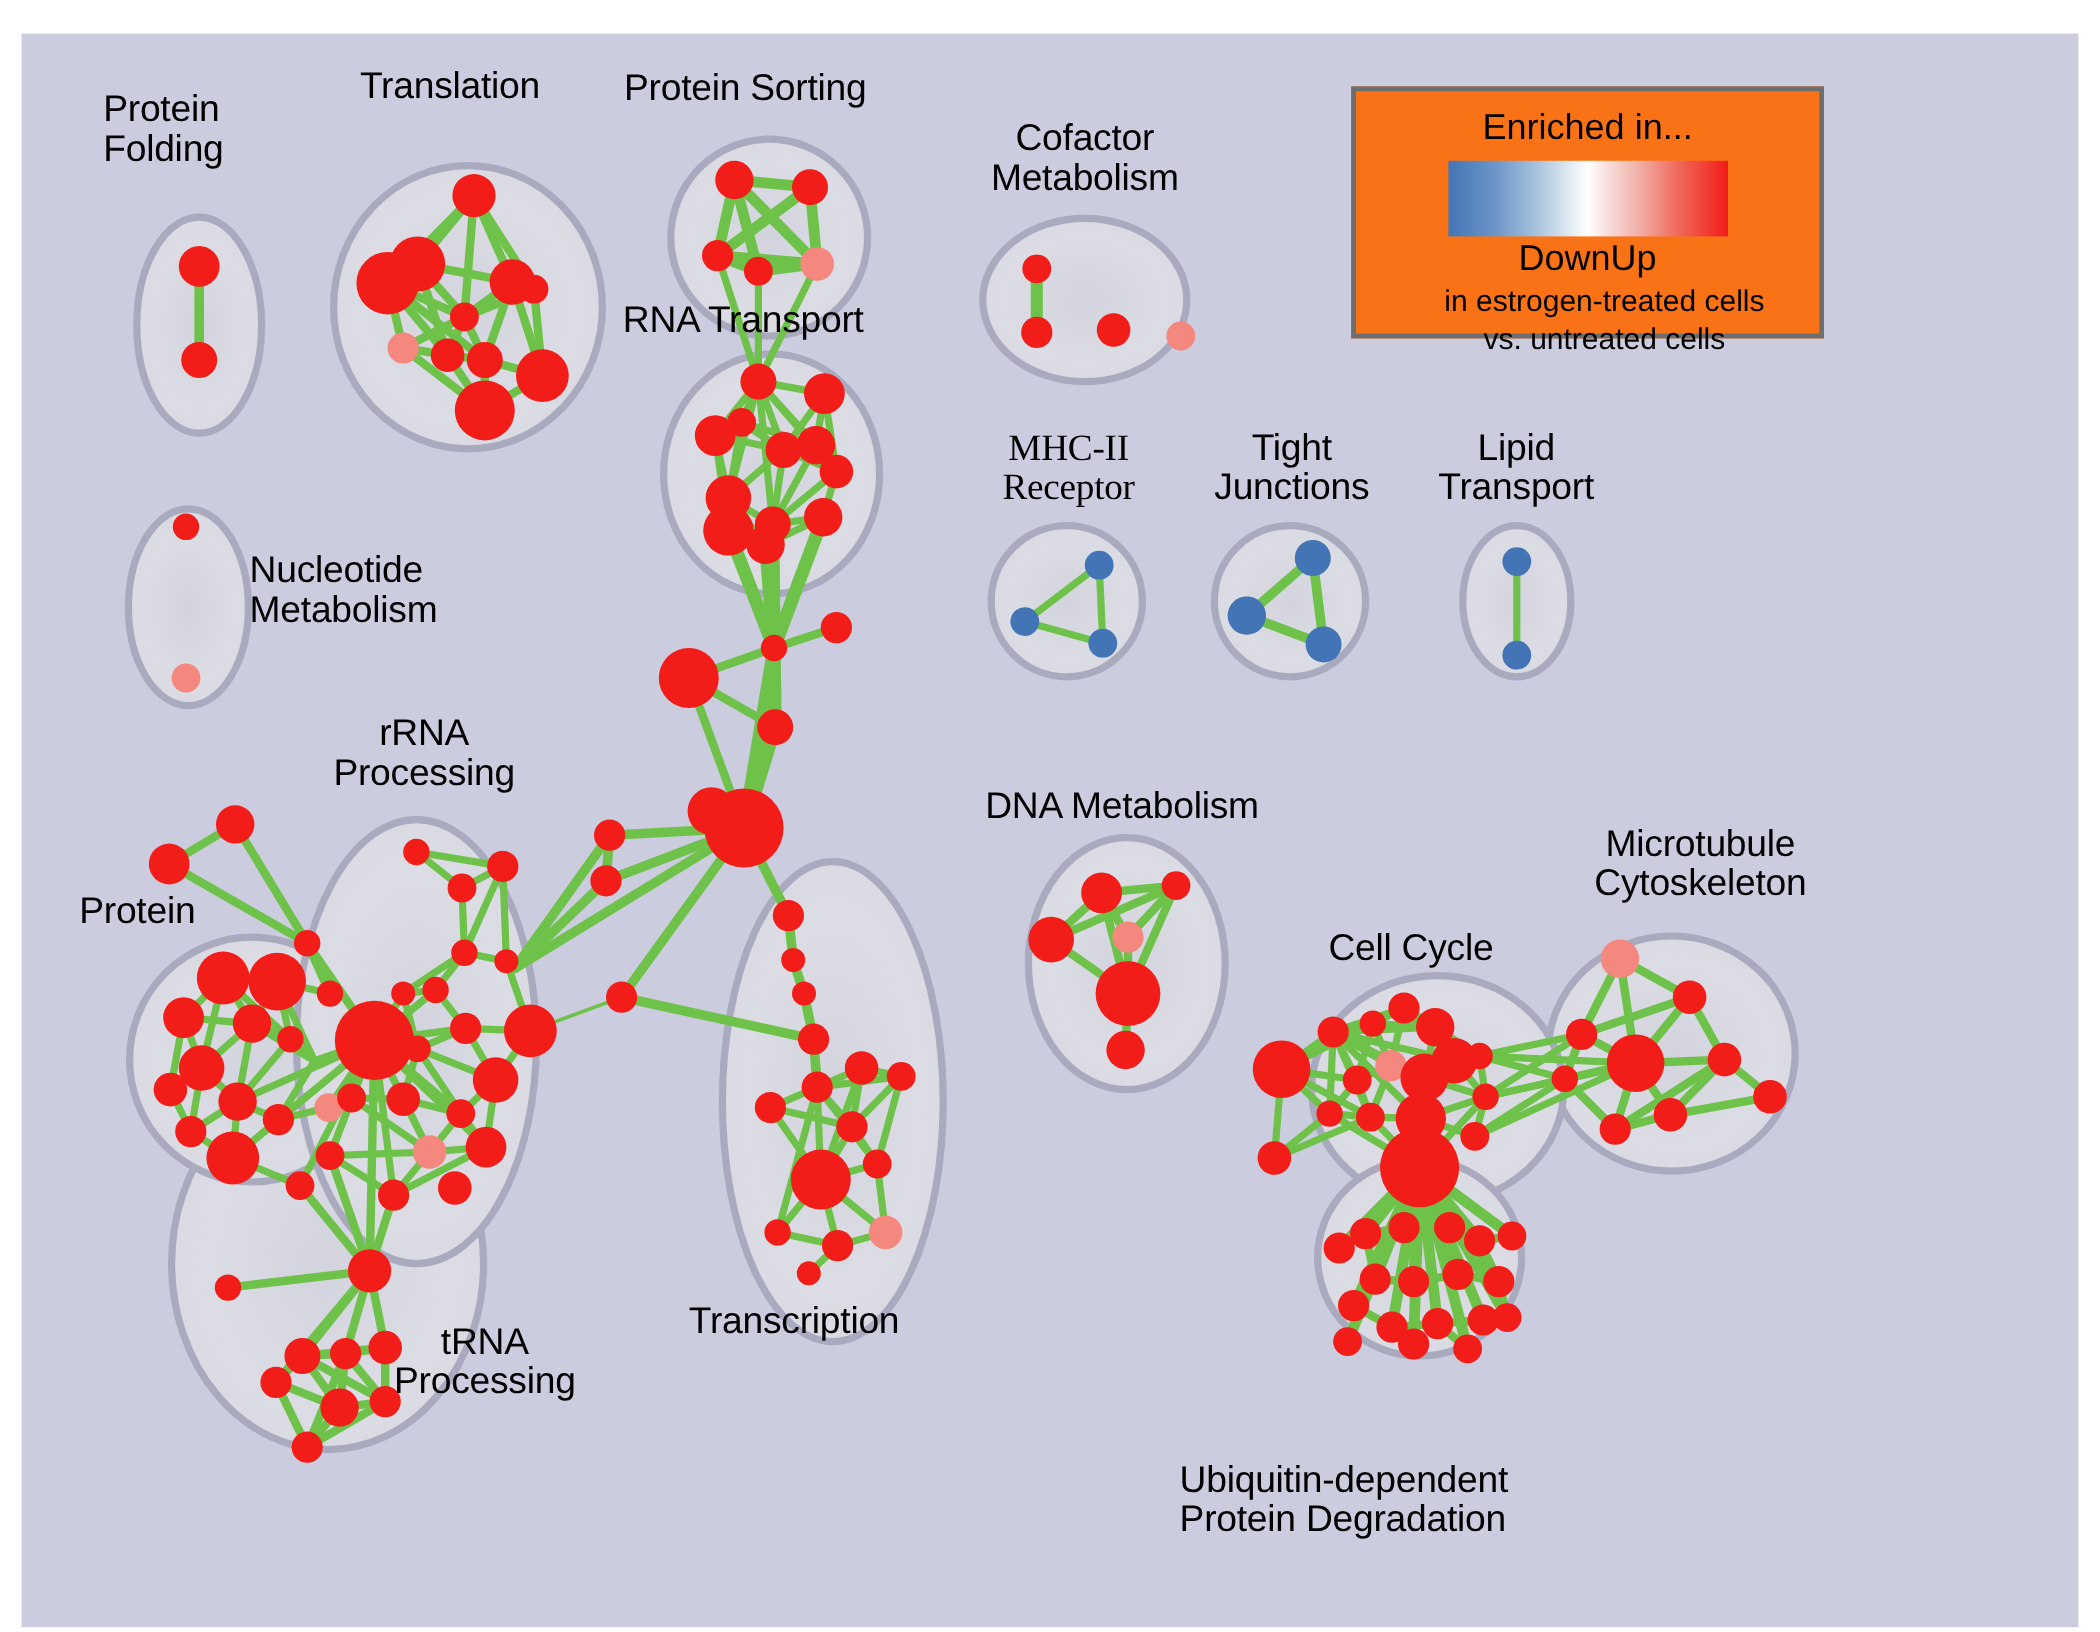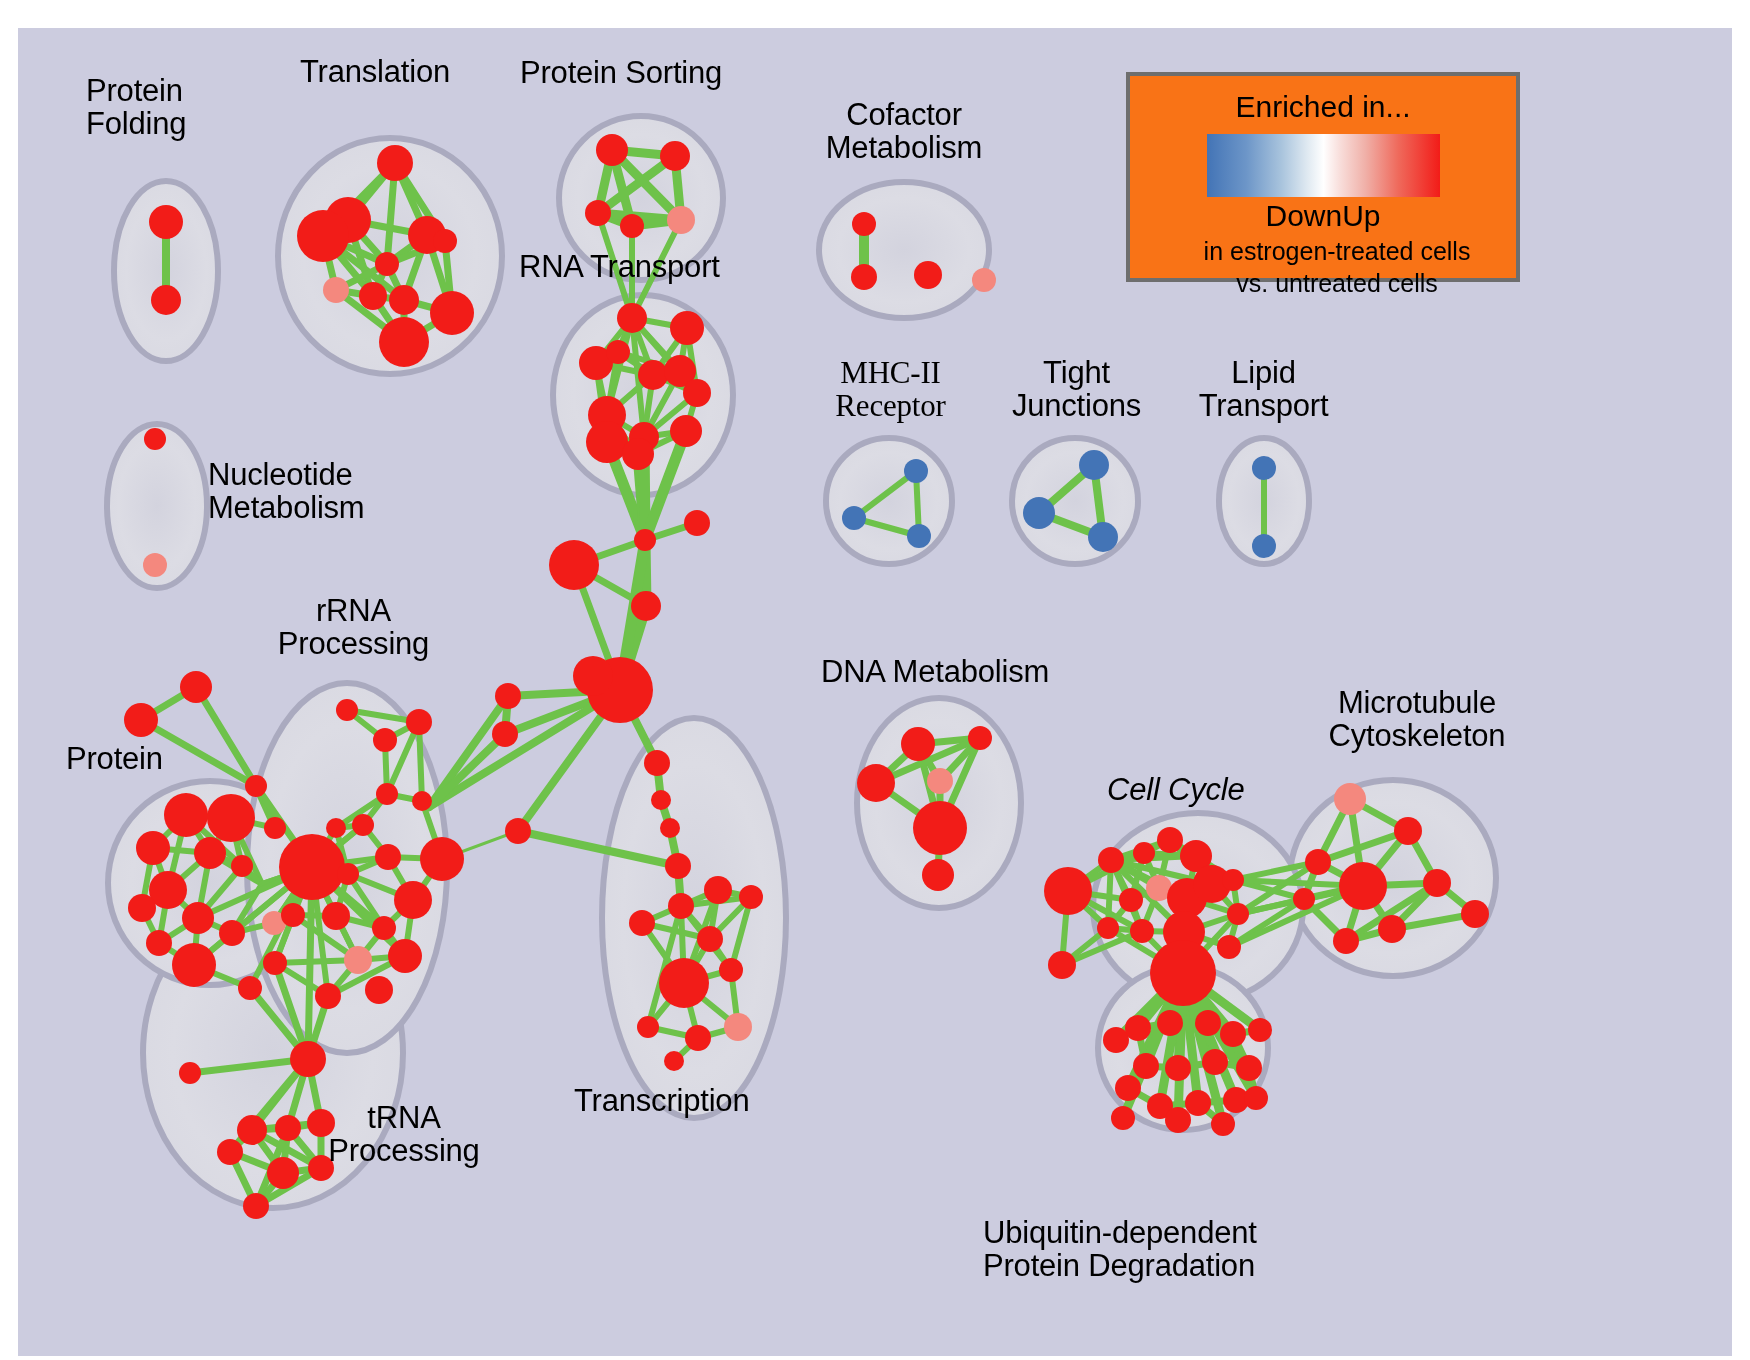--- a/index.html
+++ b/index.html
@@ -689,21 +689,21 @@
 Transport</div>
     <div class="clabel center" style="left:977px;top:328px;width:163px;">Tight
 Junctions</div>
     <div class="clabel center" style="left:248px;top:566px;width:175px;">rRNA
 Processing</div>
     <div class="clabel" style="left:48px;top:714px;">Protein</div>
     <div class="clabel center" style="left:298px;top:1073px;width:176px;">tRNA
 Processing</div>
     <div class="clabel" style="left:556px;top:1056px;">Transcription</div>
     <div class="clabel" style="left:803px;top:627px;">DNA Metabolism</div>
-    <div class="clabel" style="left:1089px;top:745px;font-style:italic;">Cell Cycle</div>
+    <div class="clabel" style="left:1089px;top:745px;">Cell Cycle</div>
     <div class="clabel center" style="left:1285px;top:658px;width:228px;">Microtubule
 Cytoskeleton</div>
     <div class="clabel" style="left:965px;top:1188px;">Ubiquitin-dependent
 Protein Degradation</div>
 
     <div id="legend">
       <div class="ltitle">Enriched in...</div>
       <div class="bar"></div>
       <div class="ud">
         <span>Down</span>

